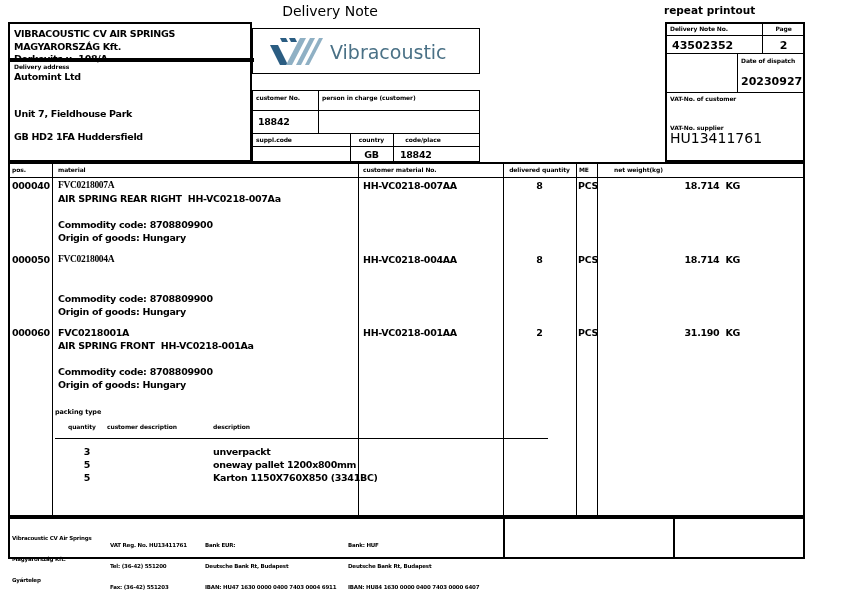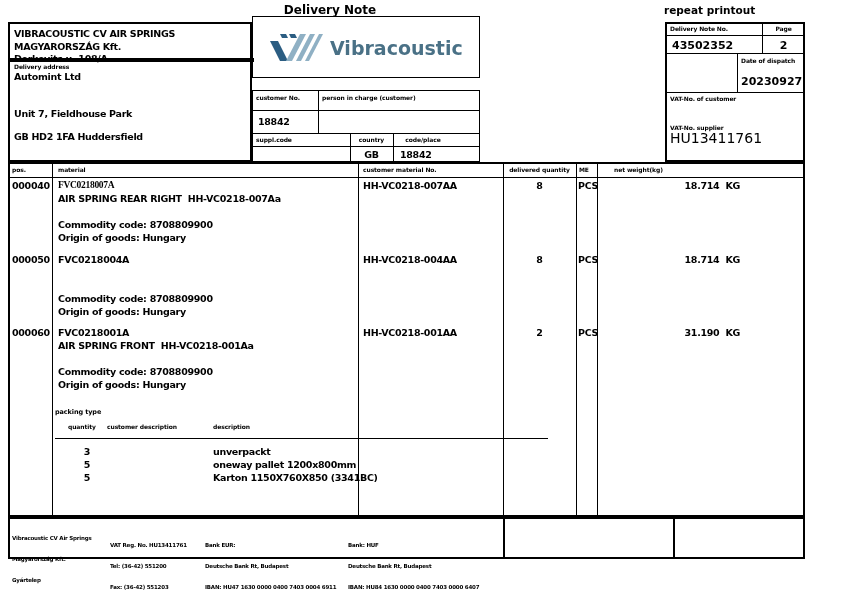--- a/index.html
+++ b/index.html
@@ -12,42 +12,42 @@
   .lbl{position:absolute;font-size:6px;font-weight:700;letter-spacing:-0.1px;white-space:nowrap;}
   .tiny{position:absolute;font-size:5.5px;font-weight:700;line-height:7px;letter-spacing:-0.2px;white-space:pre;}
   .tiny div{white-space:pre;}
   .box{position:absolute;border:2px solid #000;box-sizing:border-box;background:transparent;}
   .boxthin{position:absolute;border:1px solid #000;box-sizing:border-box;}
   .hl{position:absolute;background:#000;height:1px;}
   .vl{position:absolute;background:#000;width:1px;}
   .vl2{position:absolute;background:#000;width:2px;}
   .center{text-align:center;}
   .right{text-align:right;}
-  .title{position:absolute;font-size:12px;font-weight:700;}
+  .title{position:absolute;font-size:14px;font-weight:400;}
   .logo-wrap{position:absolute;display:flex;align-items:center;justify-content:center;}
 </style>
 </head>
 <body>
 
 <div class="page">
 
   <div class="title" style="left:230px;top:3px;width:200px;text-align:center;">Delivery Note</div>
   <div class="abs" style="left:664px;top:4px;font-size:10.5px;font-weight:700;">repeat printout</div>
 
   <div class="box" style="left:8px;top:22px;width:244px;height:140px;"></div>
   <div class="t10" style="left:14px;top:28px;">VIBRACOUSTIC CV AIR SPRINGS</div>
   <div class="t10" style="left:14px;top:41px;">MAGYARORSZÁG Kft.</div>
   <div class="t10" style="left:14px;top:53px;">Derkovits u. 108/A</div>
   <div class="abs" style="left:8px;top:58px;width:246px;height:4px;background:#000;"></div>
   <div class="lbl" style="left:14px;top:63px;">Delivery address</div>
   <div class="t10" style="left:14px;top:71px;">Automint Ltd</div>
   <div class="t10" style="left:14px;top:108px;">Unit 7, Fieldhouse Park</div>
   <div class="t10" style="left:14px;top:131px;">GB HD2 1FA Huddersfield</div>
 
-  <div class="boxthin logo-wrap" style="left:252px;top:16px;width:228px;height:62px;font-weight:bold;">
+  <div class="boxthin logo-wrap" style="left:252px;top:28px;width:228px;height:46px;">
     <svg width="196" height="32" viewBox="0 0 196 32">
       <polygon points="2,10 10,10 20,30 12,30" fill="#2b5d82"></polygon>
       <polygon points="12,3 18,3 20,7 14,7" fill="#2b5d82"></polygon>
       <polygon points="21,3 27,3 29,7 23,7" fill="#2b5d82"></polygon>
       <polygon points="32,3 38,3 24,30 18,30" fill="#8fb0c4"></polygon>
       <polygon points="42,3 47,3 33,30 28,30" fill="#8fb0c4"></polygon>
       <polygon points="51,3 55,3 41,30 37,30" fill="#8fb0c4"></polygon>
       <text x="62" y="24" font-family="DejaVu Sans, sans-serif" font-size="19" fill="#4a7186">Vibracoustic</text>
     </svg>
   </div>
@@ -106,21 +106,21 @@
     <div class="t10" style="left:58px;top:39px;">Commodity code: 8708809900</div>
     <div class="t10" style="left:58px;top:52px;">Origin of goods: Hungary</div>
     <div class="t10" style="left:363px;top:0;">HH-VC0218-007AA</div>
     <div class="t10 center" style="left:503px;top:0;width:73px;">8</div>
     <div class="t10" style="left:578px;top:0;">PCS</div>
     <div class="t10 right" style="left:598px;top:0;width:142px;">18.714  KG</div>
   </div>
 
   <div class="abs" style="left:0;top:254px;width:805px;height:70px;">
     <div class="t10" style="left:12px;top:0;">000050</div>
-    <div class="t10" style="left:58px;top:0;">FVC0218004A</div>
+    <div class="t10" style="left:58px;top:0;font-family:Liberation Serif, serif;">FVC0218004A</div>
     <div class="t10" style="left:58px;top:39px;">Commodity code: 8708809900</div>
     <div class="t10" style="left:58px;top:52px;">Origin of goods: Hungary</div>
     <div class="t10" style="left:363px;top:0;">HH-VC0218-004AA</div>
     <div class="t10 center" style="left:503px;top:0;width:73px;">8</div>
     <div class="t10" style="left:578px;top:0;">PCS</div>
     <div class="t10 right" style="left:598px;top:0;width:142px;">18.714  KG</div>
   </div>
 
   <div class="abs" style="left:0;top:327px;width:805px;height:70px;">
     <div class="t10" style="left:12px;top:0;">000060</div>

